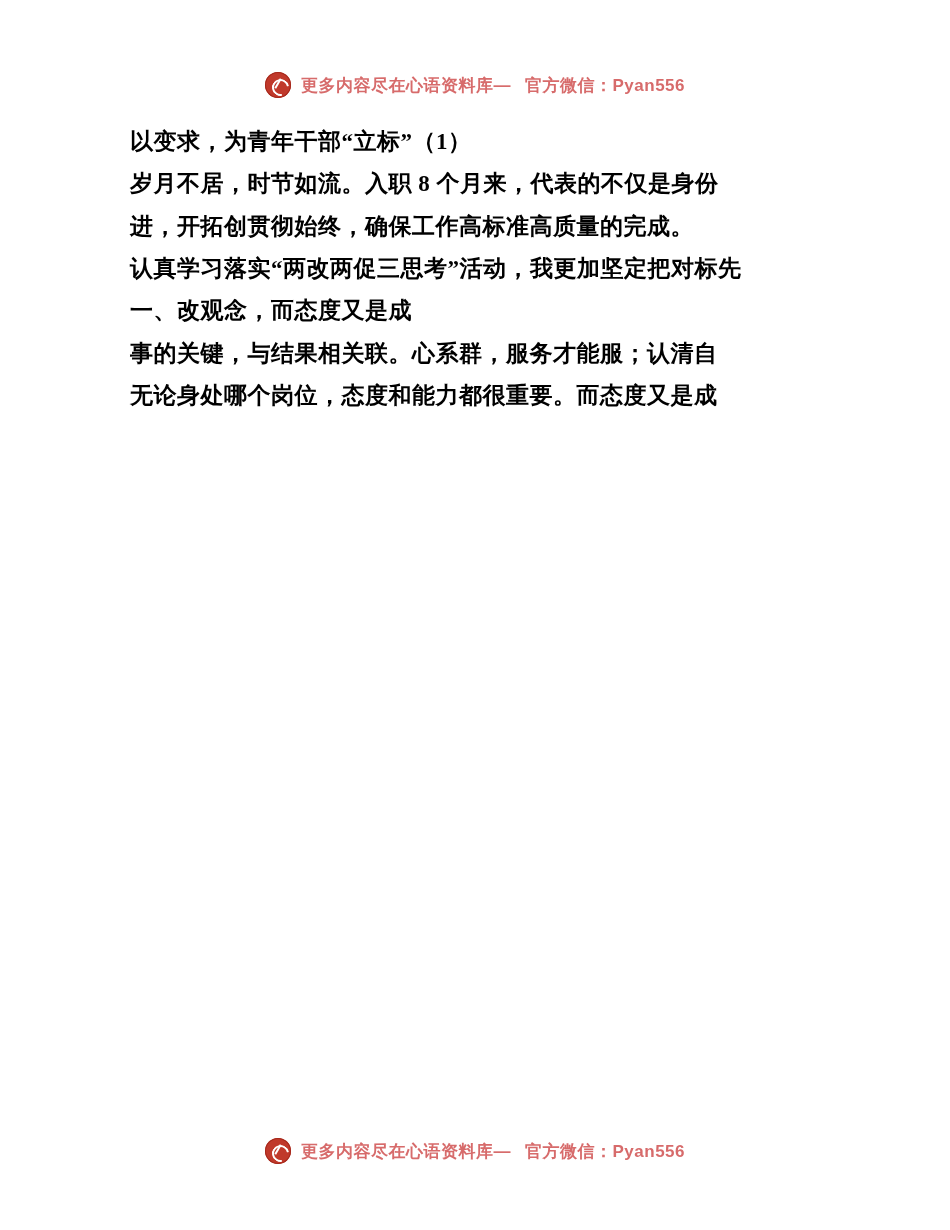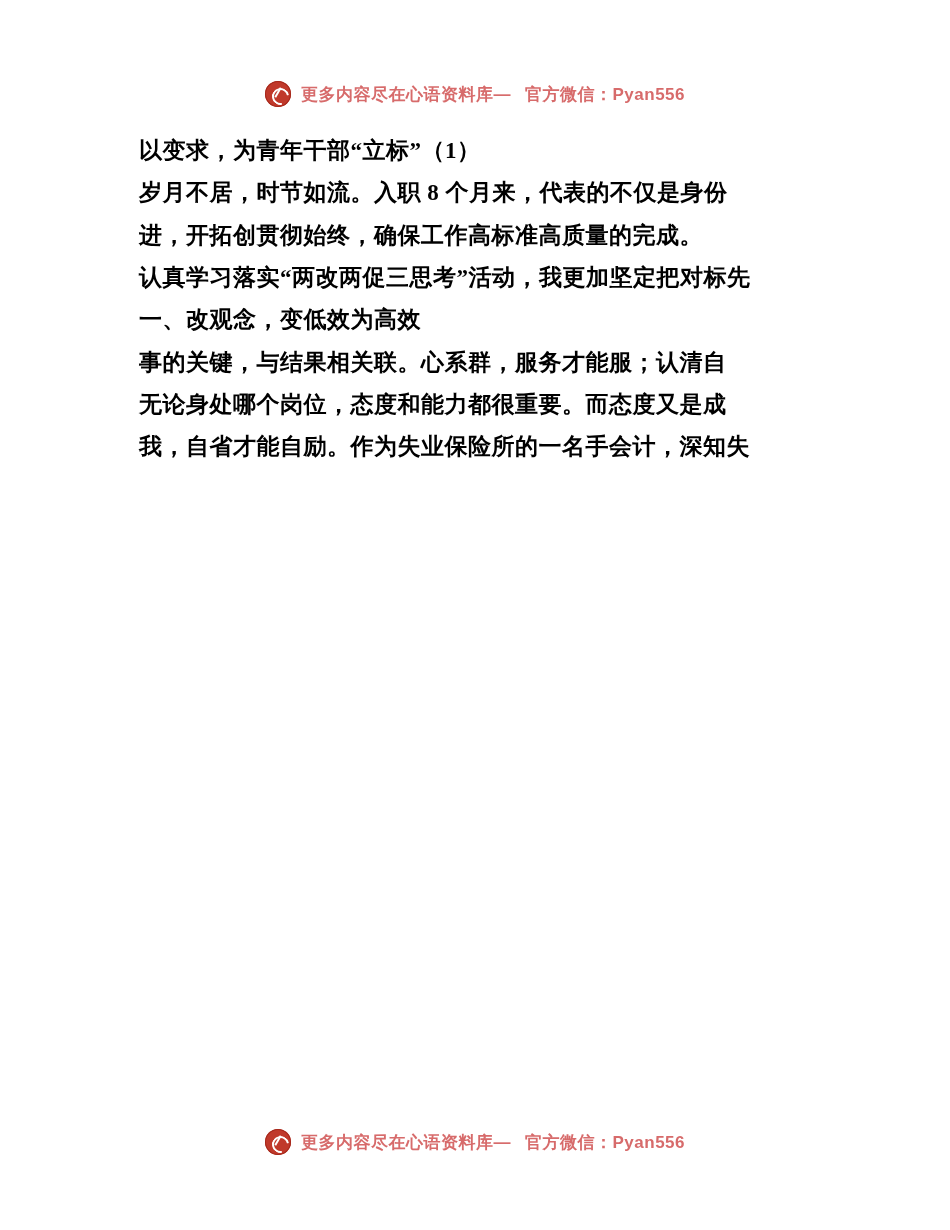--- a/index.html
+++ b/index.html
@@ -12,21 +12,21 @@
     background: #ffffff;
     font-family: "Liberation Serif", "DejaVu Serif", serif;
     color: #000000;
     position: relative;
     overflow: hidden;
   }
   .page {
     width: 950px;
     height: 1230px;
     box-sizing: border-box;
-    padding: 9px;
+    padding: 0;
     position: relative;
     display: flex;
     flex-direction: column;
   }
 
   
   .watermark {
     display: flex;
     align-items: center;
     justify-content: center;
@@ -118,24 +118,23 @@
     <span class="wm-text">
       <span>更多内容尽在心语资料库</span><span>—</span><span class="sep"></span><span>官方微信：Pyan556</span>
     </span>
   </div>
 
   <div class="content">
     <p class="para"><span class="indent"></span><span>以变求，为青年干部“立标”（1）</span></p>
     <p class="para"><span class="indent"></span><span>岁月不居，时节如流。入职 8 个月来，代表的不仅是身份</span></p>
     <p class="para"><span class="indent"></span><span>进，开拓创贯彻始终，确保工作高标准高质量的完成。</span></p>
     <p class="para"><span class="indent"></span><span>认真学习落实“两改两促三思考”活动，我更加坚定把对标先</span></p>
-    <p class="para"><span class="indent"></span><span>一、改观念，变低效为高效</span></p>
+    <p class="para"><span class="indent"></span><span>一、改观念，而态度又是成</span></p>
     <p class="para"><span class="indent"></span><span>事的关键，与结果相关联。心系群，服务才能服；认清自</span></p>
     <p class="para"><span class="indent"></span><span>无论身处哪个岗位，态度和能力都很重要。而态度又是成</span></p>
-    <p class="para"><span class="indent"></span><span>我，自省才能自励。作为失业保险所的一名手会计，深知失</span></p>
   </div>
 
   <div class="watermark watermark-bottom">
     <span class="wm-logo"></span>
     <span class="wm-text">
       <span>更多内容尽在心语资料库</span><span>—</span><span class="sep"></span><span>官方微信：Pyan556</span>
     </span>
   </div>
 
 </div>

